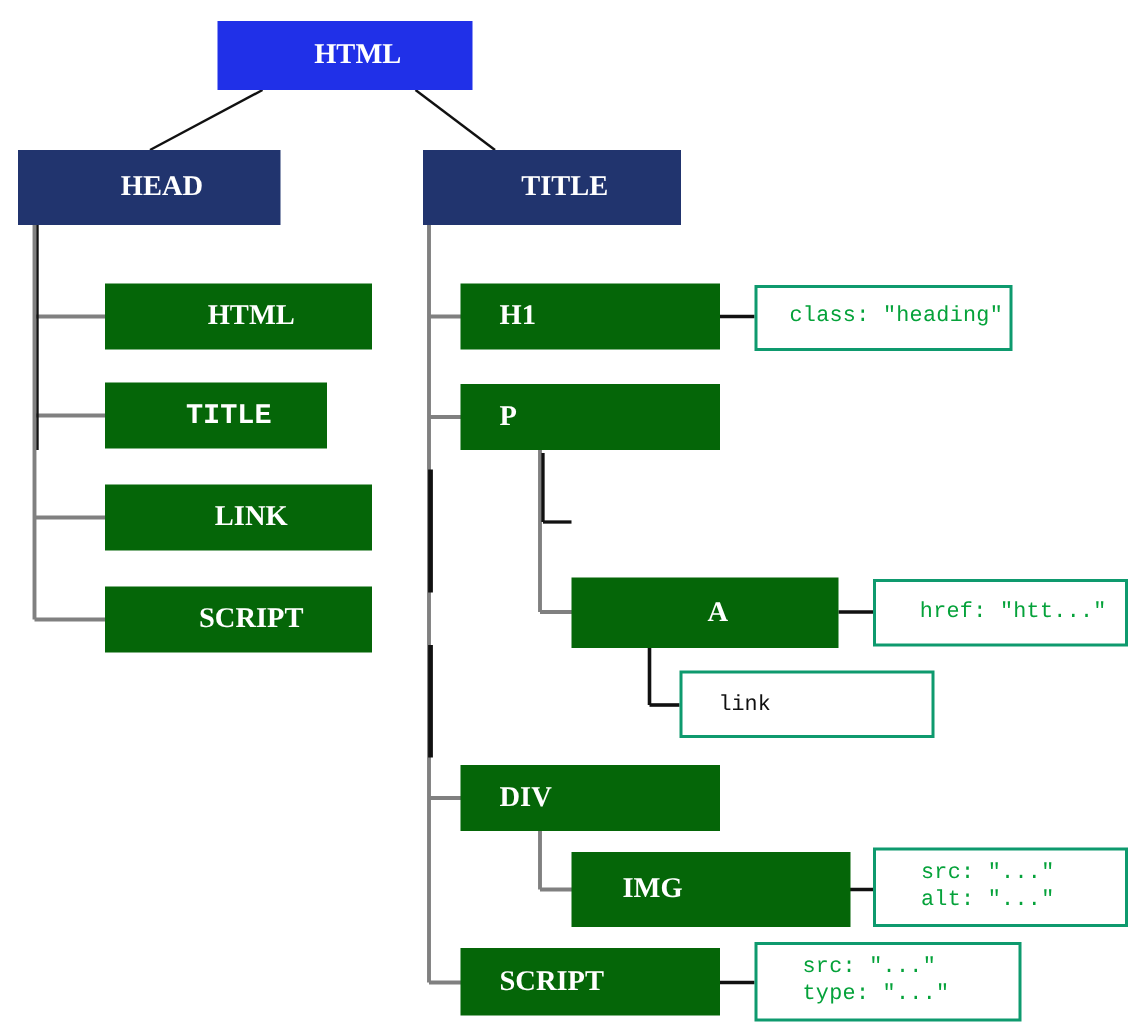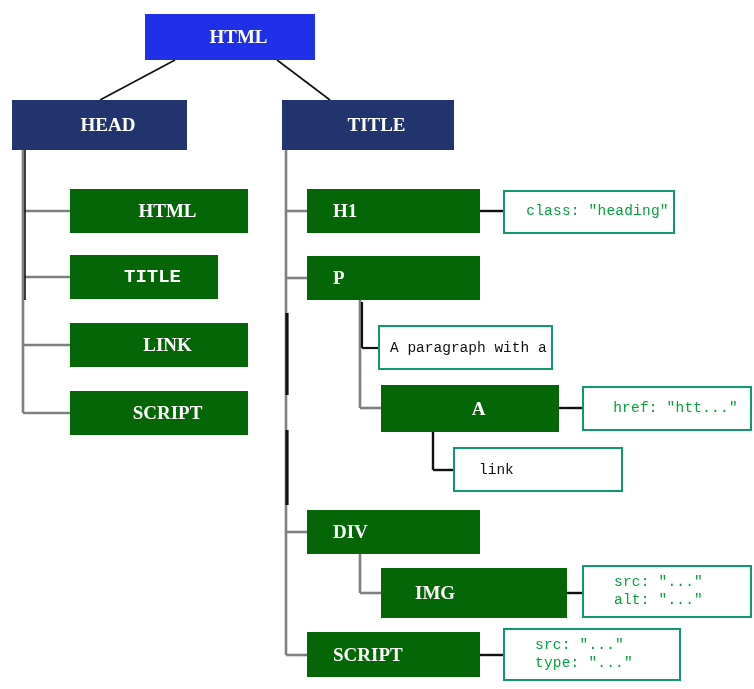--- a/index.html
+++ b/index.html
@@ -144,23 +144,20 @@
   <div class="node nd-el lead" style="left:307px;top:510px;width:173px;height:44px;text-align:right;">
     <span>DIV</span>
   </div>
   <div class="node nd-el lead2" style="left:381px;top:568px;width:186px;height:50px;">
     <span>IMG</span>
   </div>
   <div class="node nd-el lead" style="left:307px;top:632px;width:173px;height:45px;">
     <span>SCRIPT</span>
   </div>
 
-  <div class="node nd-text" style="left:378px;top:325px;width:175px;height:45px;">
-    <span>A paragraph with a</span>
-  </div>
   <div class="node nd-text pad" style="left:453px;top:447px;width:170px;height:45px;">
     <span>link</span>
   </div>
 
   <div class="node nd-attr" style="left:503px;top:190px;width:172px;height:44px;">
     <span>class: "heading"</span>
   </div>
   <div class="node nd-attr" style="left:582px;top:386px;width:170px;height:45px;">
     <span>href: "htt..."</span>
   </div>

